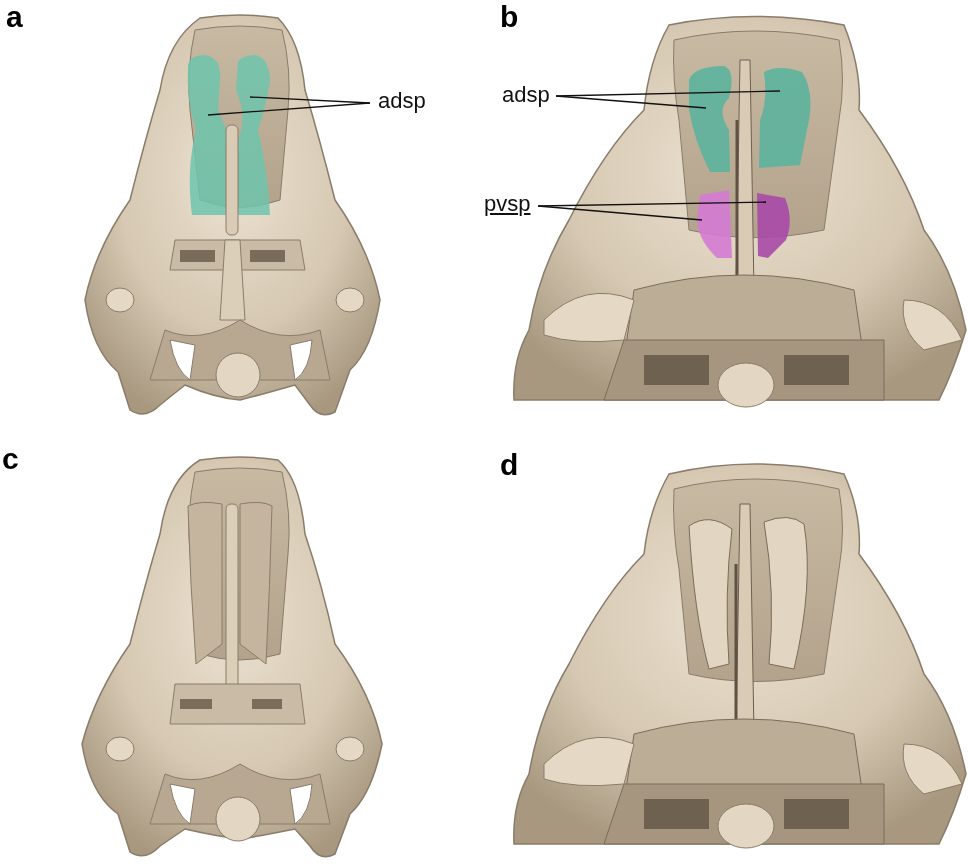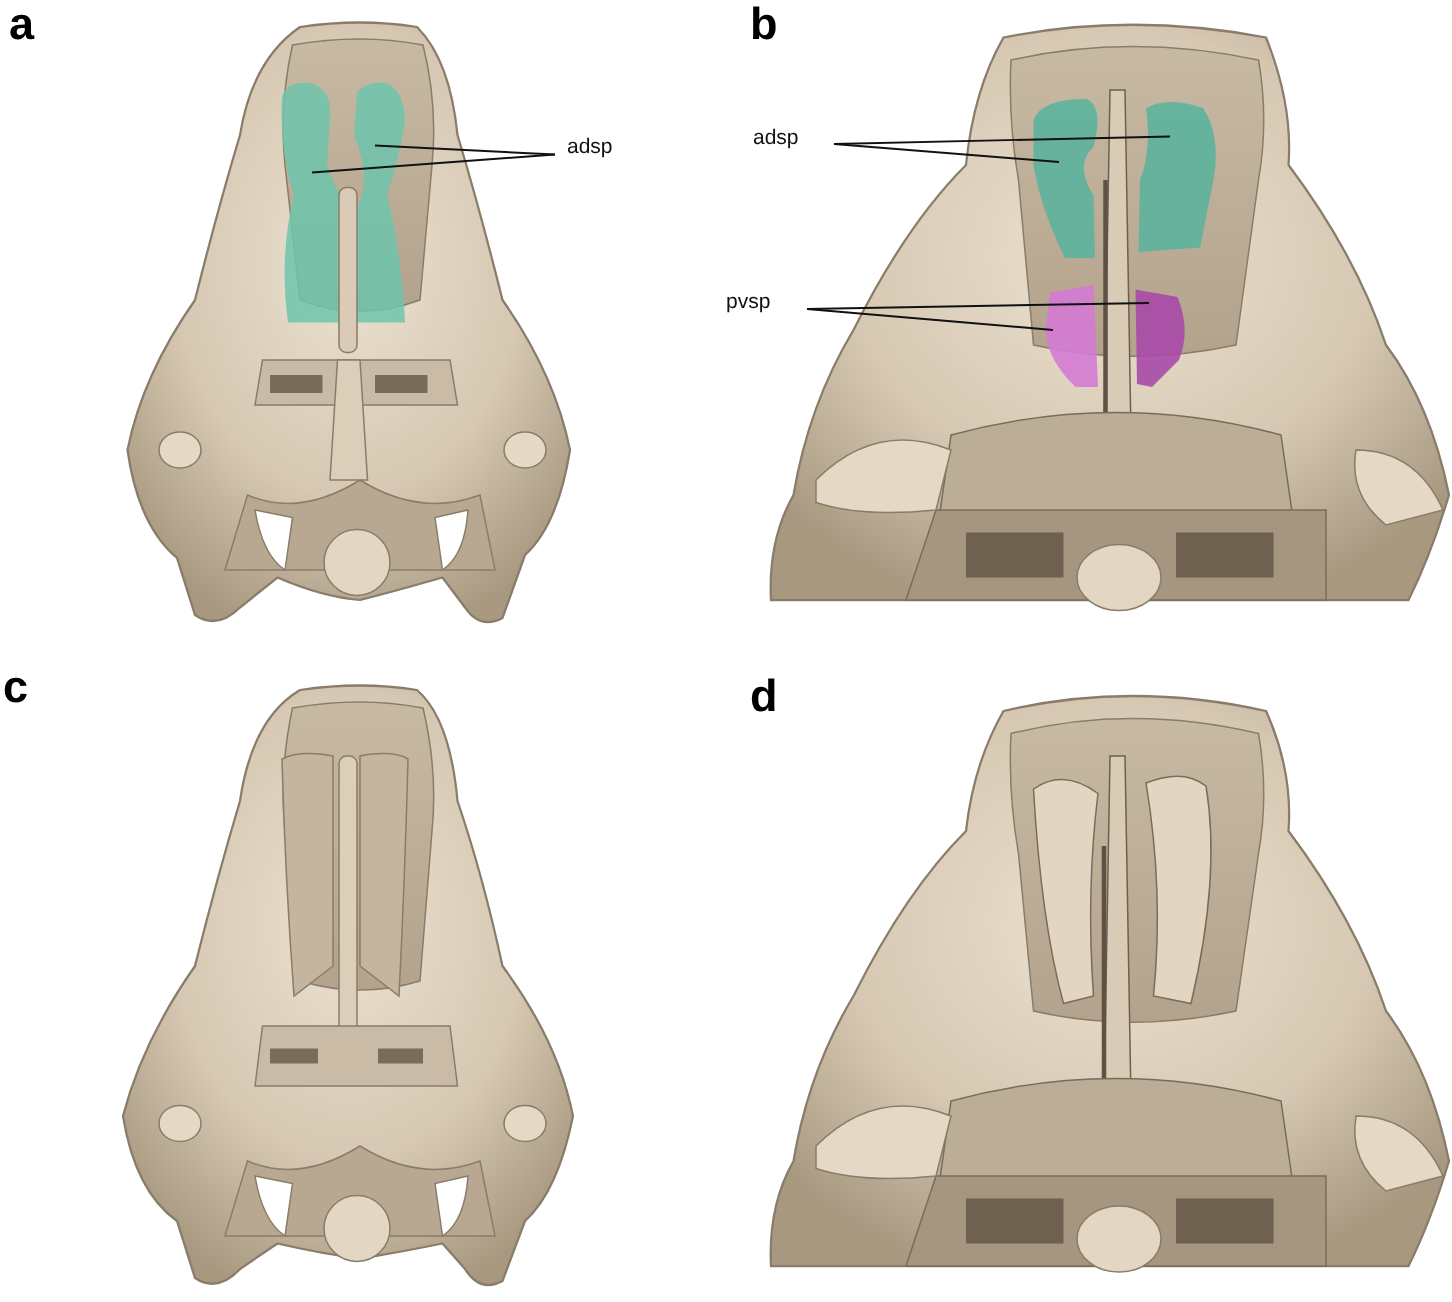--- a/index.html
+++ b/index.html
@@ -2,21 +2,21 @@
 <html><head>
   <meta charset="utf-8">
   <style>
     html, body { margin: 0; padding: 0; background: #ffffff; }
     body { width: 968px; height: 868px; position: relative; overflow: hidden;
            font-family: "Liberation Sans", sans-serif; }
     .panel { position: absolute; width: 484px; height: 434px; }
     .panel svg { position: absolute; left: 0; top: 0; }
     .panel-letter { position: absolute; font-weight: bold; font-size: 30px; color: #000;
                     font-family: "Liberation Sans", sans-serif; line-height: 1; }
-    .annot { position: absolute; font-size: 14px; color: #111; line-height: 1;
+    .annot { position: absolute; font-size: 22px; color: #111; line-height: 1;
              font-family: "Liberation Sans", sans-serif; }
   </style>
 </head>
 <body>
 
 <svg width="0" height="0" style="position:absolute">
   <defs>
     <radialGradient id="boneGrad" cx="50%" cy="40%" r="65%">
       <stop offset="0%" stop-color="#ece2d2"></stop>
       <stop offset="60%" stop-color="#d6c8b2"></stop>
@@ -89,21 +89,21 @@
     <g stroke="#111" stroke-width="1.3" fill="none">
       <line x1="72" y1="96" x2="296" y2="91"></line>
       <line x1="72" y1="96" x2="222" y2="108"></line>
     </g>
     <g stroke="#111" stroke-width="1.3" fill="none">
       <line x1="54" y1="206" x2="282" y2="202"></line>
       <line x1="54" y1="206" x2="218" y2="220"></line>
     </g>
   </svg>
   <div class="annot" style="left:18px;top:84px;">adsp</div>
-  <div class="annot" style="left:0px;top:193px;">pvsp</div>
+  <div class="annot" style="left:0px;top:193px;text-decoration:underline;">pvsp</div>
 </div>
 
 <div class="panel" style="left:0;top:434px;">
   <div class="panel-letter" style="left:2px;top:10px;">c</div>
   <svg width="484" height="434">
     <path d="M200,26 Q240,20 278,26 Q300,45 305,100 Q322,150 335,210 Q372,260 382,310 Q372,360 350,380 L335,420 Q320,428 310,412 L295,395 Q260,402 240,405 Q215,402 185,395 L160,412 Q145,428 130,418 L118,380 Q90,360 82,310 Q95,260 130,210 Q145,150 160,100 Q168,45 200,26 Z" fill="url(#boneGrad)" stroke="#8a7c6a" stroke-width="1.5"></path>
     <path d="M195,38 Q240,30 282,38 Q292,80 288,120 L280,220 Q240,232 200,220 L190,120 Q186,80 195,38 Z" fill="url(#cavityGrad)" stroke="#8a7c6a" stroke-width="1"></path>
 
     <path d="M188,72 Q200,66 222,70 L222,210 L196,230 Q190,150 188,72 Z" fill="#c5b59e" stroke="#8a7c6a" stroke-width="1"></path>
     <path d="M240,70 Q262,66 272,72 Q270,150 266,230 L240,210 Z" fill="#c5b59e" stroke="#8a7c6a" stroke-width="1"></path>

